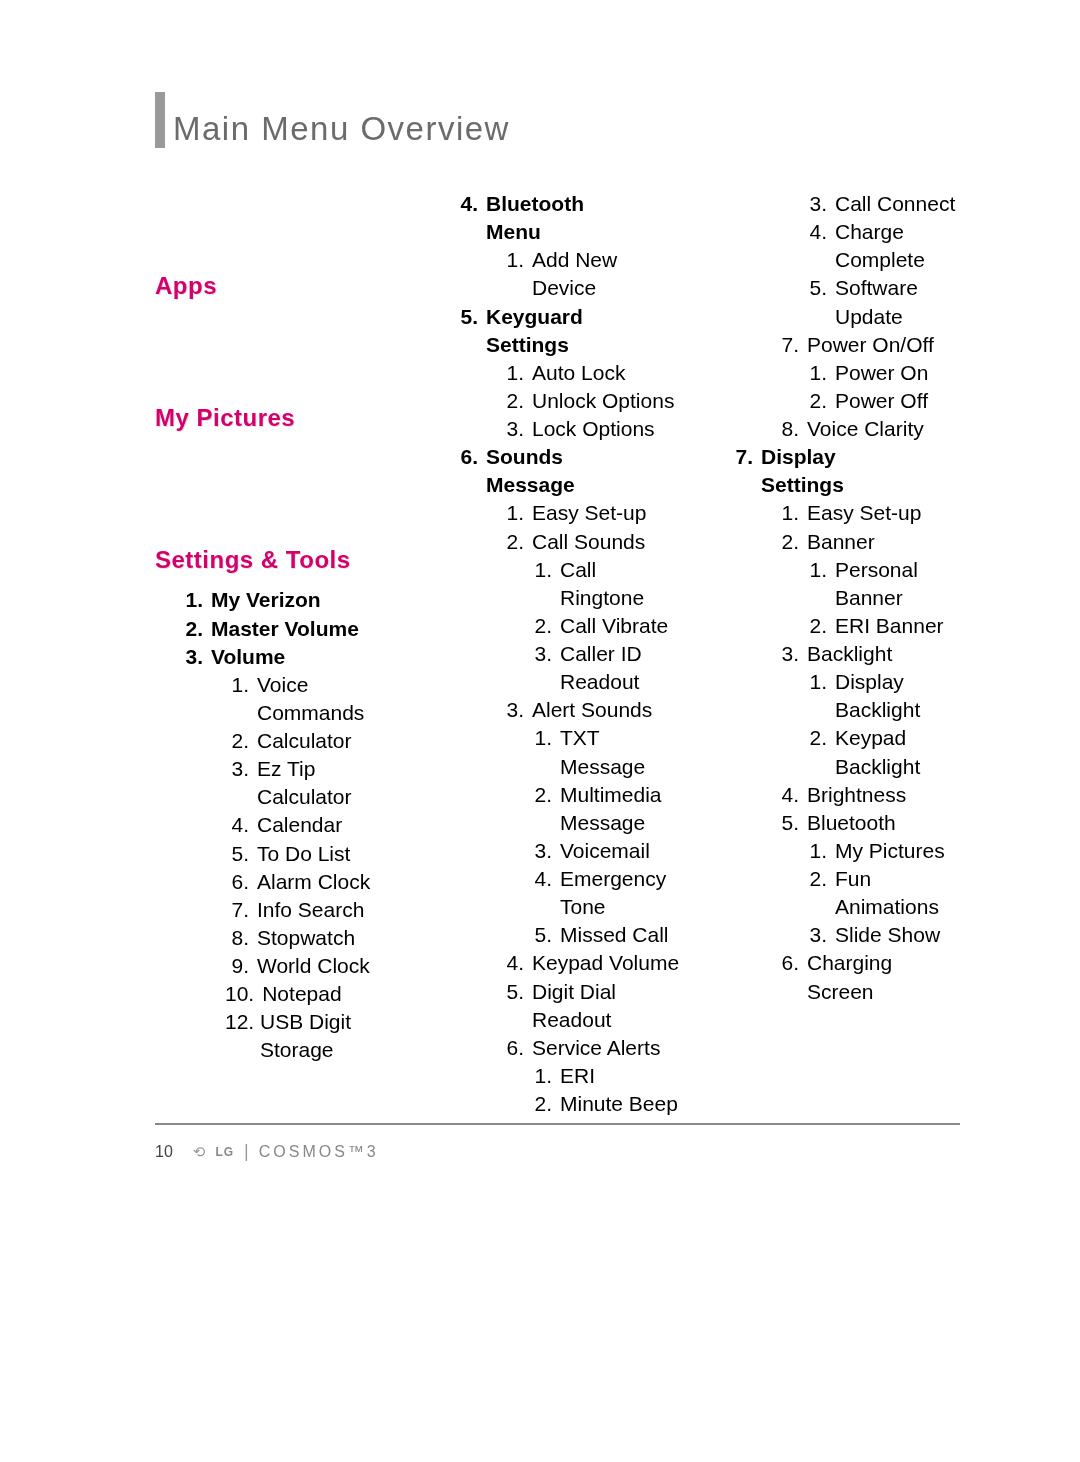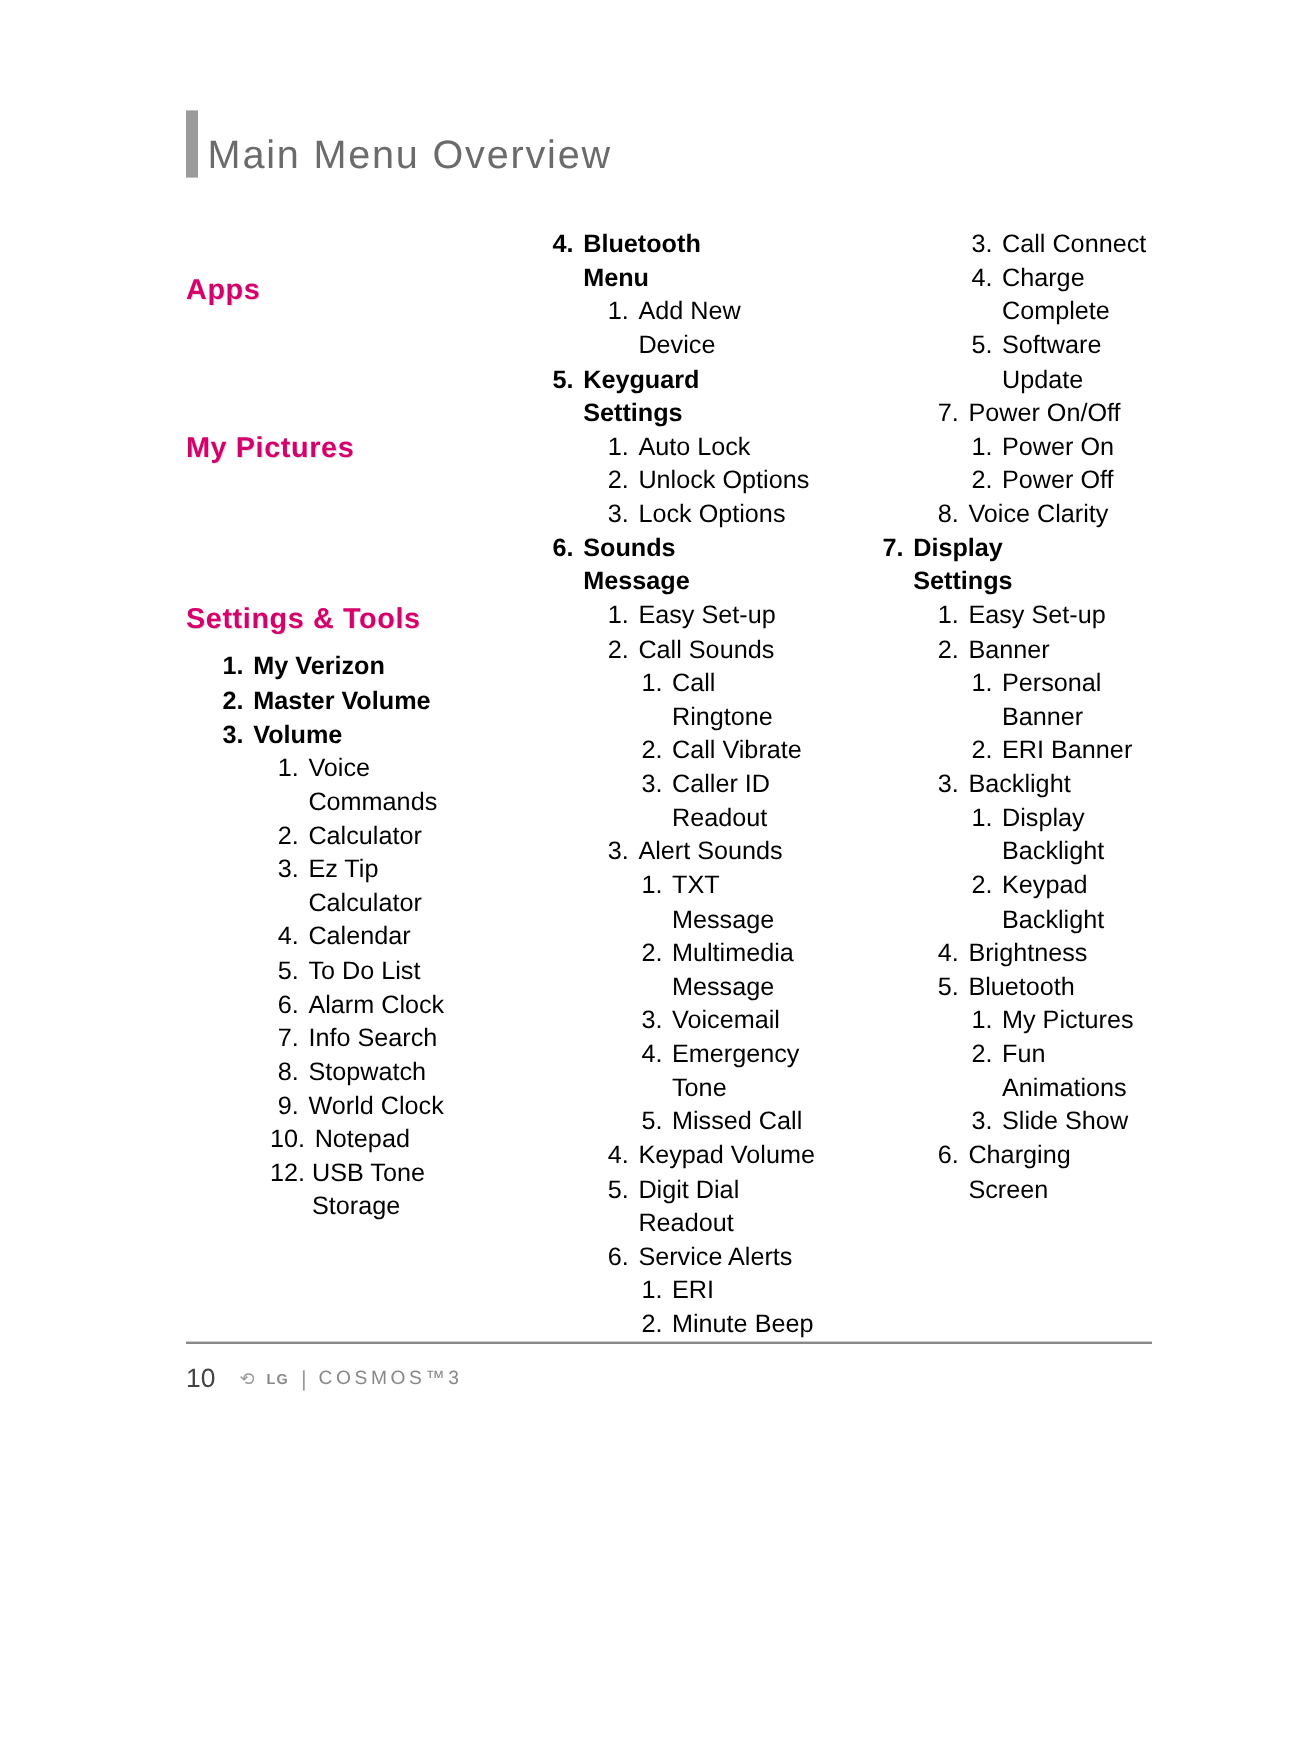--- a/index.html
+++ b/index.html
@@ -47,21 +47,21 @@
     line-height: 1.34;
   }
   .section-head {
     color: #d6006d;
     font-size: 24px;
     font-weight: 600;
     letter-spacing: 0.5px;
     text-shadow: 1px 1px 0 rgba(0,0,0,0.12);
     margin: 24px 0 10px 0;
   }
-  .col1 .section-head.apps { margin-top: 36px; margin-bottom: 100px; }
+  .col1 .section-head.apps { margin-top: 80px; margin-bottom: 100px; }
   .col1 .section-head.pics { margin-bottom: 110px; }
   .l1 { margin-left: 26px; }
   .l2 { margin-left: 70px; }
   .l3 { margin-left: 104px; }
   .bold { font-weight: 700; }
   .row {
     display: flex;
   }
   .num {
     display: inline-block;
@@ -77,21 +77,21 @@
     left: 155px;
     right: 120px;
     bottom: 300px;
     border-top: 2px solid #888;
     padding-top: 16px;
     display: flex;
     align-items: center;
     gap: 20px;
   }
   .page-num {
-    font-size: 22px;
+    font-size: 16px;
     color: #444;
   }
   .brand {
     display: flex;
     align-items: center;
     gap: 10px;
     font-size: 18px;
     color: #666;
   }
   .brand .lg {
@@ -177,21 +177,21 @@
           <div class="row l2">
             <span class="num num-l2">9.</span>
             <span class="txt">World Clock</span>
           </div>
           <div class="row l2">
             <span class="num num-l2">10.</span>
             <span class="txt">Notepad</span>
           </div>
           <div class="row l2">
             <span class="num num-l2">12.</span>
-            <span class="txt">USB Tone Storage</span>
+            <span class="txt">USB Digit Storage</span>
           </div>
         </div>
     </div>
 
     <div class="col col2" id="col2">
         <div class="row l1 bold">
           <span class="num">4.</span>
           <span class="txt">Bluetooth Menu</span>
         </div>
         <div class="row l2">

